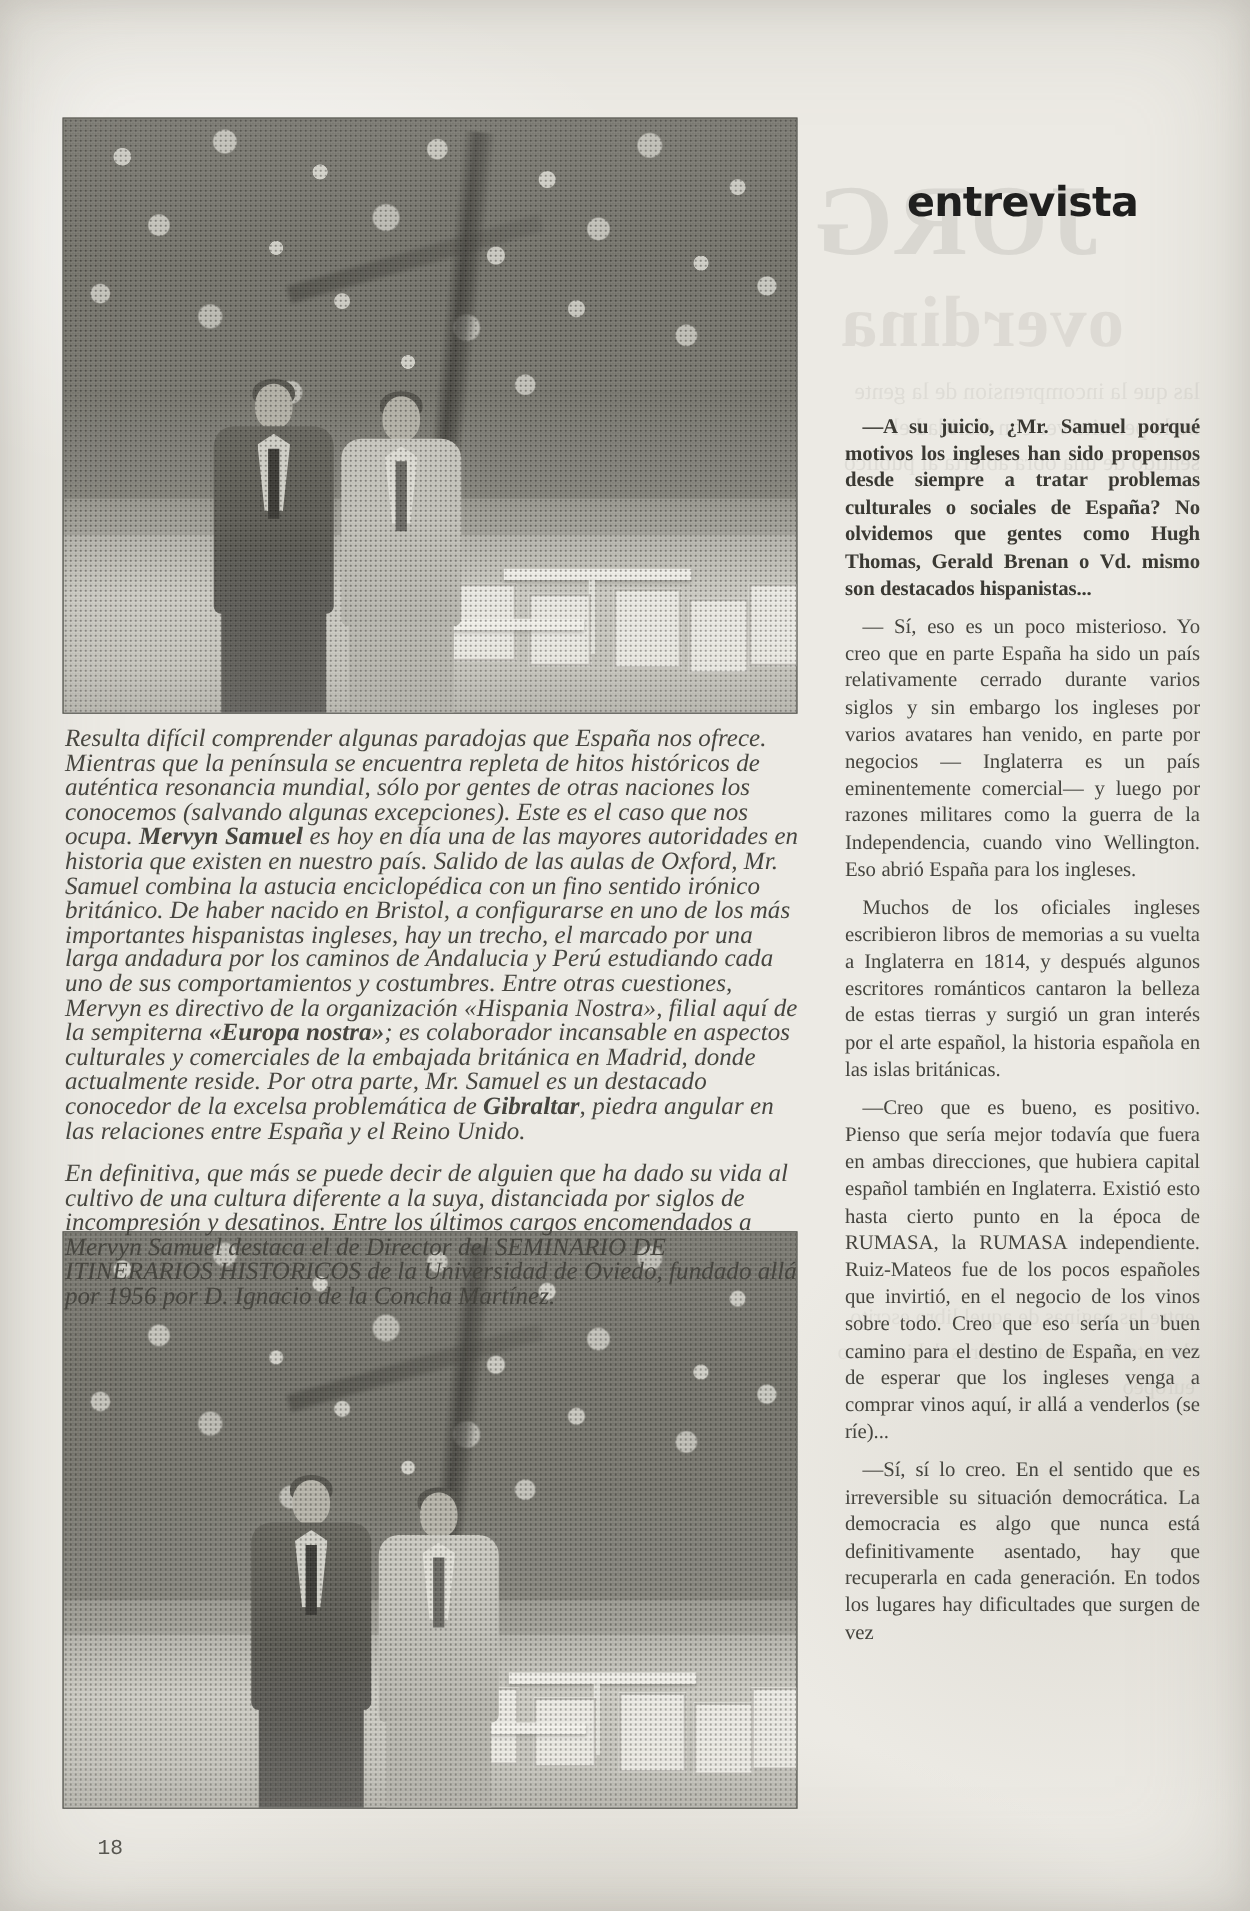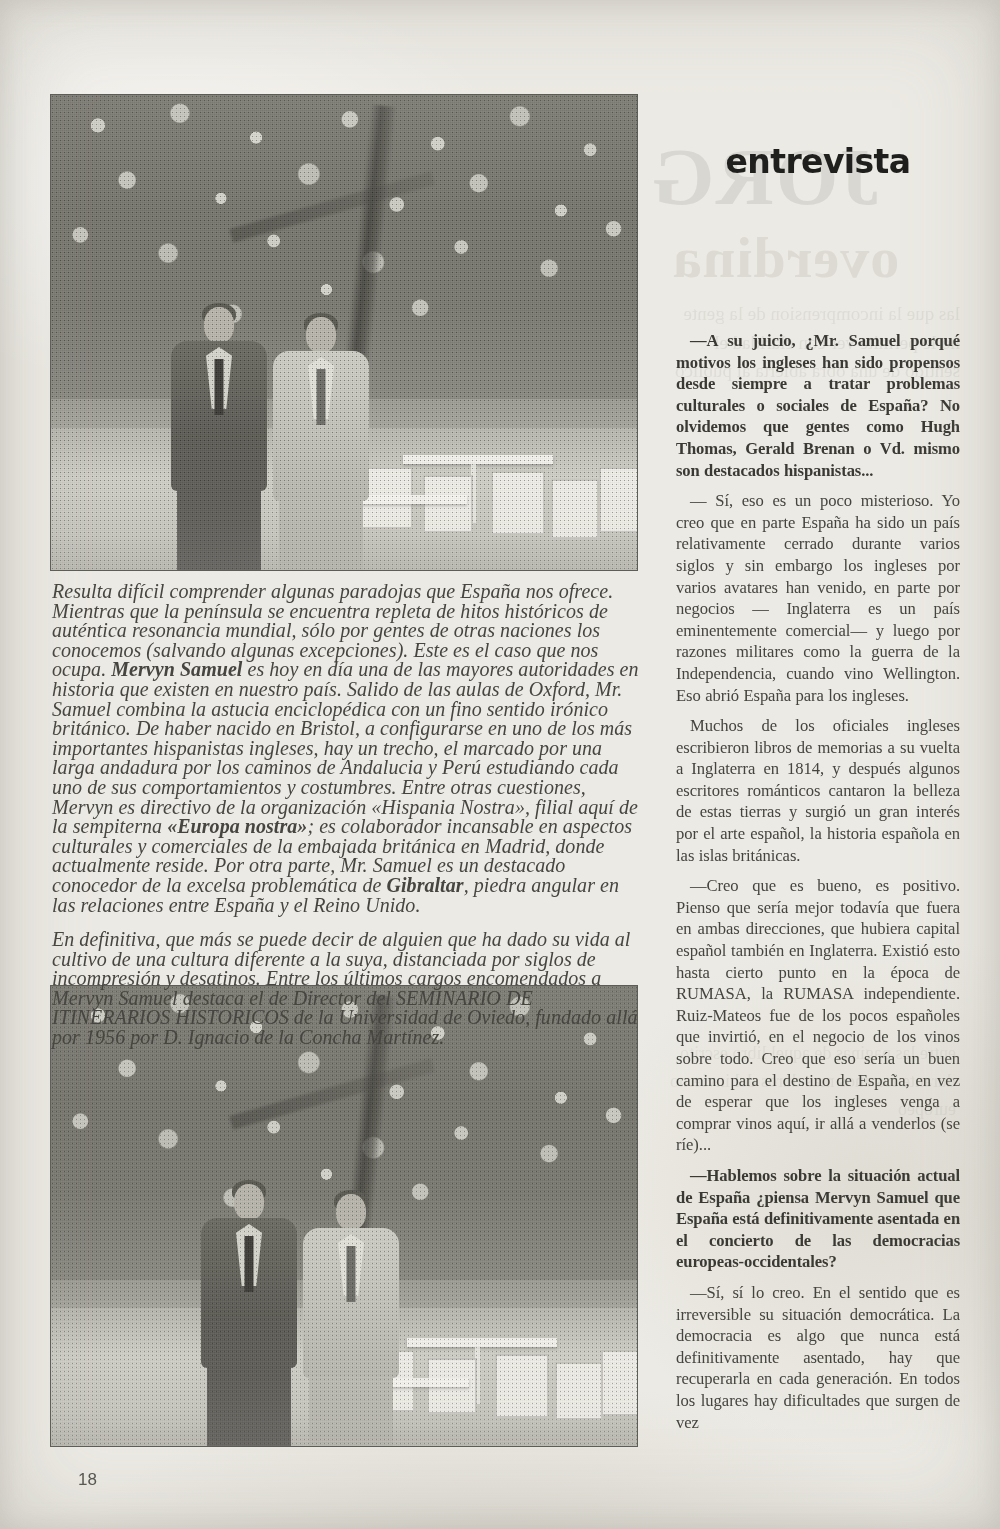--- a/index.html
+++ b/index.html
@@ -295,21 +295,21 @@
     color: #3a3933;
     letter-spacing: -0.1px;
   }
   .column p:last-child { margin-bottom: 0; }
 
   
   .folio {
     position: absolute;
     left: 78px;
     top: 1470px;
-    font-family: Liberation Sans, sans-serif;
+    font-family: Liberation Mono, monospace;
     font-size: 17px;
     color: #55544e;
     z-index: 14;
   }
 </style>
 </head>
 <body>
 
 <div class="page">
 
@@ -367,21 +367,20 @@
   <div class="intro">
       <p><span>Resulta difícil comprender algunas paradojas que España nos ofrece. Mientras que la península se encuentra repleta de hitos históricos de auténtica resonancia mundial, sólo por gentes de otras naciones los conocemos (salvando algunas excepciones). Este es el caso que nos ocupa. </span><b>Mervyn Samuel</b><span>  es hoy en día una de las mayores autoridades en historia que existen en nuestro país. Salido de las aulas de Oxford, Mr. Samuel combina la astucia enciclopédica con un fino sentido irónico británico. De haber nacido en Bristol, a configurarse en uno de los más importantes hispanistas ingleses, hay un trecho, el marcado por una larga andadura por los caminos de Andalucia y Perú estudiando cada uno de sus comportamientos y costumbres. Entre otras cuestiones, Mervyn es directivo de la organización «Hispania Nostra», filial aquí de la sempiterna </span><b>«Europa nostra»</b><span>; es colaborador incansable en aspectos culturales y comerciales de la embajada británica en Madrid, donde actualmente reside. Por otra parte, Mr. Samuel es un destacado conocedor de la excelsa problemática de </span><b>Gibraltar</b><span>, piedra angular en las relaciones entre España y el Reino Unido.</span></p>
       <p><span>En definitiva, que más se puede decir de alguien que ha dado su vida al cultivo de una cultura diferente a la suya, distanciada por siglos de incompresión y desatinos. Entre los últimos cargos encomendados a Mervyn Samuel destaca el de Director del SEMINARIO DE ITINERARIOS HISTORICOS de la Universidad de Oviedo, fundado allá por 1956 por D. Ignacio de la Concha Martínez.</span></p>
     </div>
 
   <div class="column">
       <p class="q">—A su juicio, ¿Mr. Samuel porqué motivos los ingleses han sido propensos desde siempre a tratar problemas culturales o sociales de España? No olvidemos que gentes como Hugh Thomas, Gerald Brenan o Vd. mismo son destacados hispanistas...</p>
       <p class="a">— Sí, eso es un poco misterioso. Yo creo que en parte España ha sido un país relativamente cerrado durante varios siglos y sin embargo los ingleses por varios avatares han venido, en parte por negocios — Inglaterra es un país eminentemente comercial— y luego por razones militares como la guerra de la Independencia, cuando vino Wellington. Eso abrió España para los ingleses.</p>
       <p class="a">Muchos de los oficiales ingleses escribieron libros de memorias a su vuelta a Inglaterra en 1814, y después algunos escritores románticos cantaron la belleza de estas tierras y surgió un gran interés por el arte español, la historia española en las islas británicas.</p>
       <p class="a">—Creo que es bueno, es positivo. Pienso que sería mejor todavía que fuera en ambas direcciones, que hubiera capital español también en Inglaterra. Existió esto hasta cierto punto en la época de RUMASA, la RUMASA independiente. Ruiz-Mateos fue de los pocos españoles que invirtió, en el negocio de los vinos sobre todo. Creo que eso sería un buen camino para el destino de España, en vez de esperar que los ingleses venga a comprar vinos aquí, ir allá a venderlos (se ríe)...</p>
-      <p class="q">—Hablemos sobre la situación actual de España ¿piensa Mervyn Samuel que España está definitivamente asentada en el concierto de las democracias europeas-occidentales?</p>
       <p class="a">—Sí, sí lo creo. En el sentido que es irreversible su situación democrática. La democracia es algo que nunca está definitivamente asentado, hay que recuperarla en cada generación. En todos los lugares hay dificultades que surgen de vez</p>
     </div>
 
   <div class="photo photo-bottom">
     <div class="ph-sky"></div>
     <div class="ph-foliage"></div>
     <div class="ph-trunk"></div>
     <div class="ph-trunk2"></div>
     <div class="ph-ground"></div>
 

